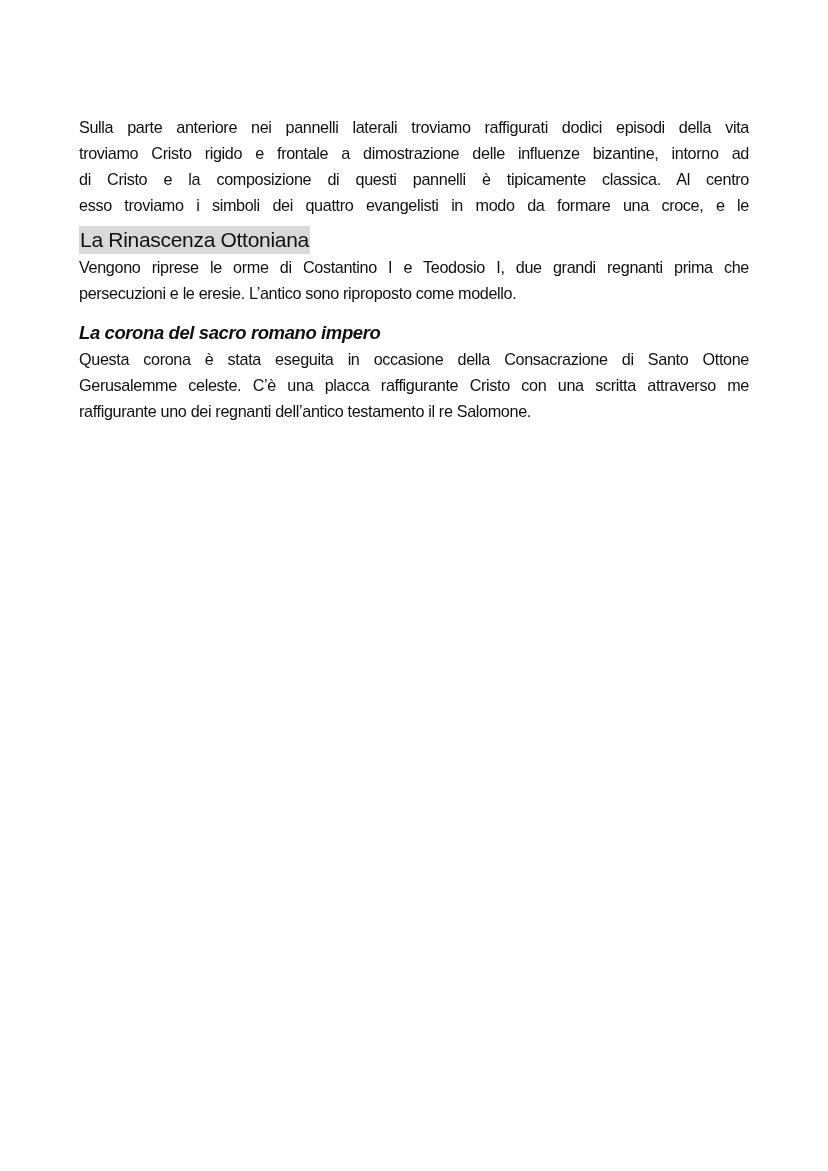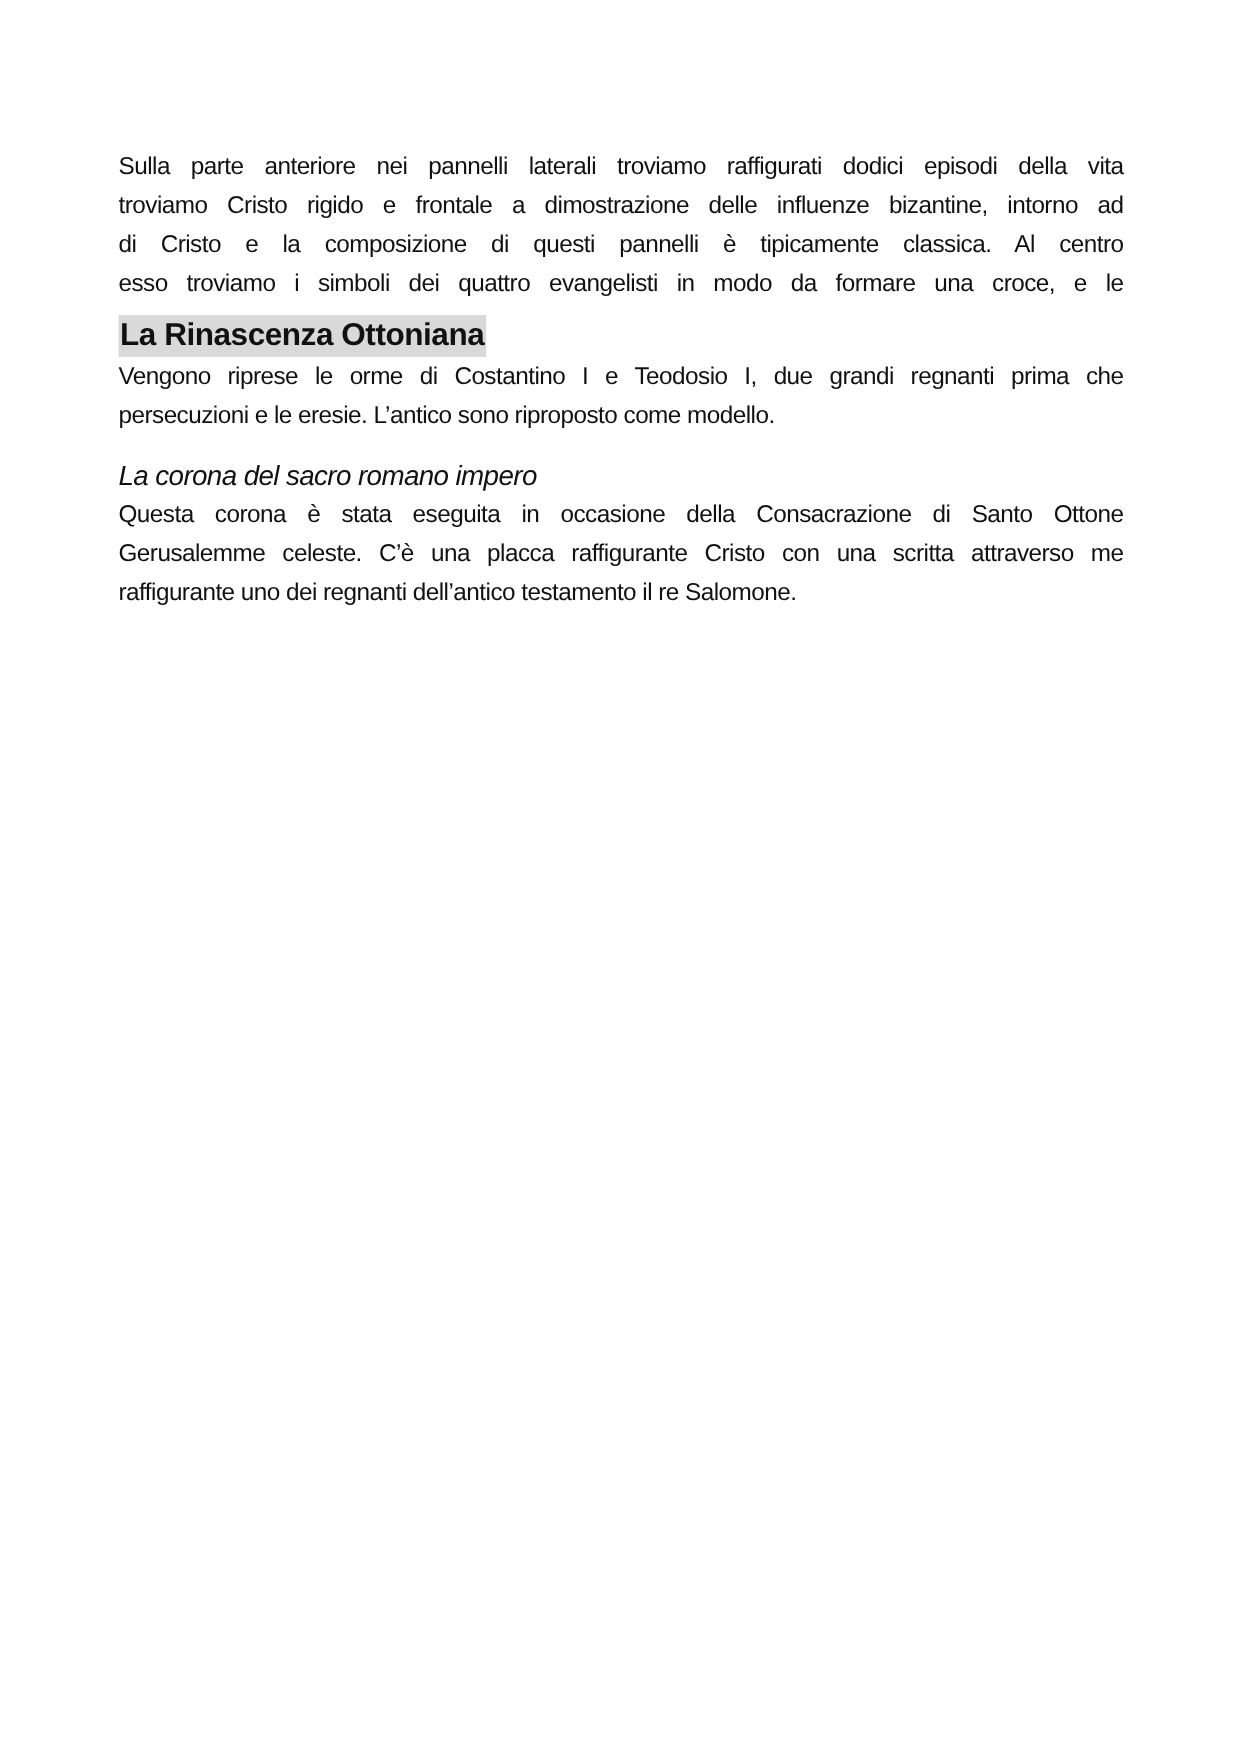--- a/index.html
+++ b/index.html
@@ -11,21 +11,21 @@
       width: 828px;
       height: 1171px;
       position: relative;
       overflow: hidden;
       font-family: "Liberation Sans", "DejaVu Sans", sans-serif;
       color: #111111;
     }
     .page {
       position: absolute;
       left: 79px;
-      top: 98px;
+      top: 114px;
       width: 670px;
     }
     .para {
       margin: 0;
       font-size: 16.2px;
       line-height: 26px;
       letter-spacing: -0.35px;
       word-spacing: 0px;
     }
     .line {
@@ -41,27 +41,27 @@
     }
     .h1 {
       display: inline-block;
       margin: 8px 0 0 0;
       padding: 0 1px;
       background: #d9d9d9;
       font-size: 21px;
       line-height: 28px;
       letter-spacing: -0.3px;
       color: #111111;
-      font-weight: bold;
+      font-weight: normal;
     }
     .h2 {
       margin: 14px 0 0 0;
       font-size: 18.5px;
       line-height: 26px;
-      font-weight: normal;
+      font-weight: bold;
       font-style: italic;
       letter-spacing: -0.4px;
       color: #111111;
     }
     .sec1 { margin-top: 0; }
   </style>
 </head>
 <body>
 
 <div class="page">

